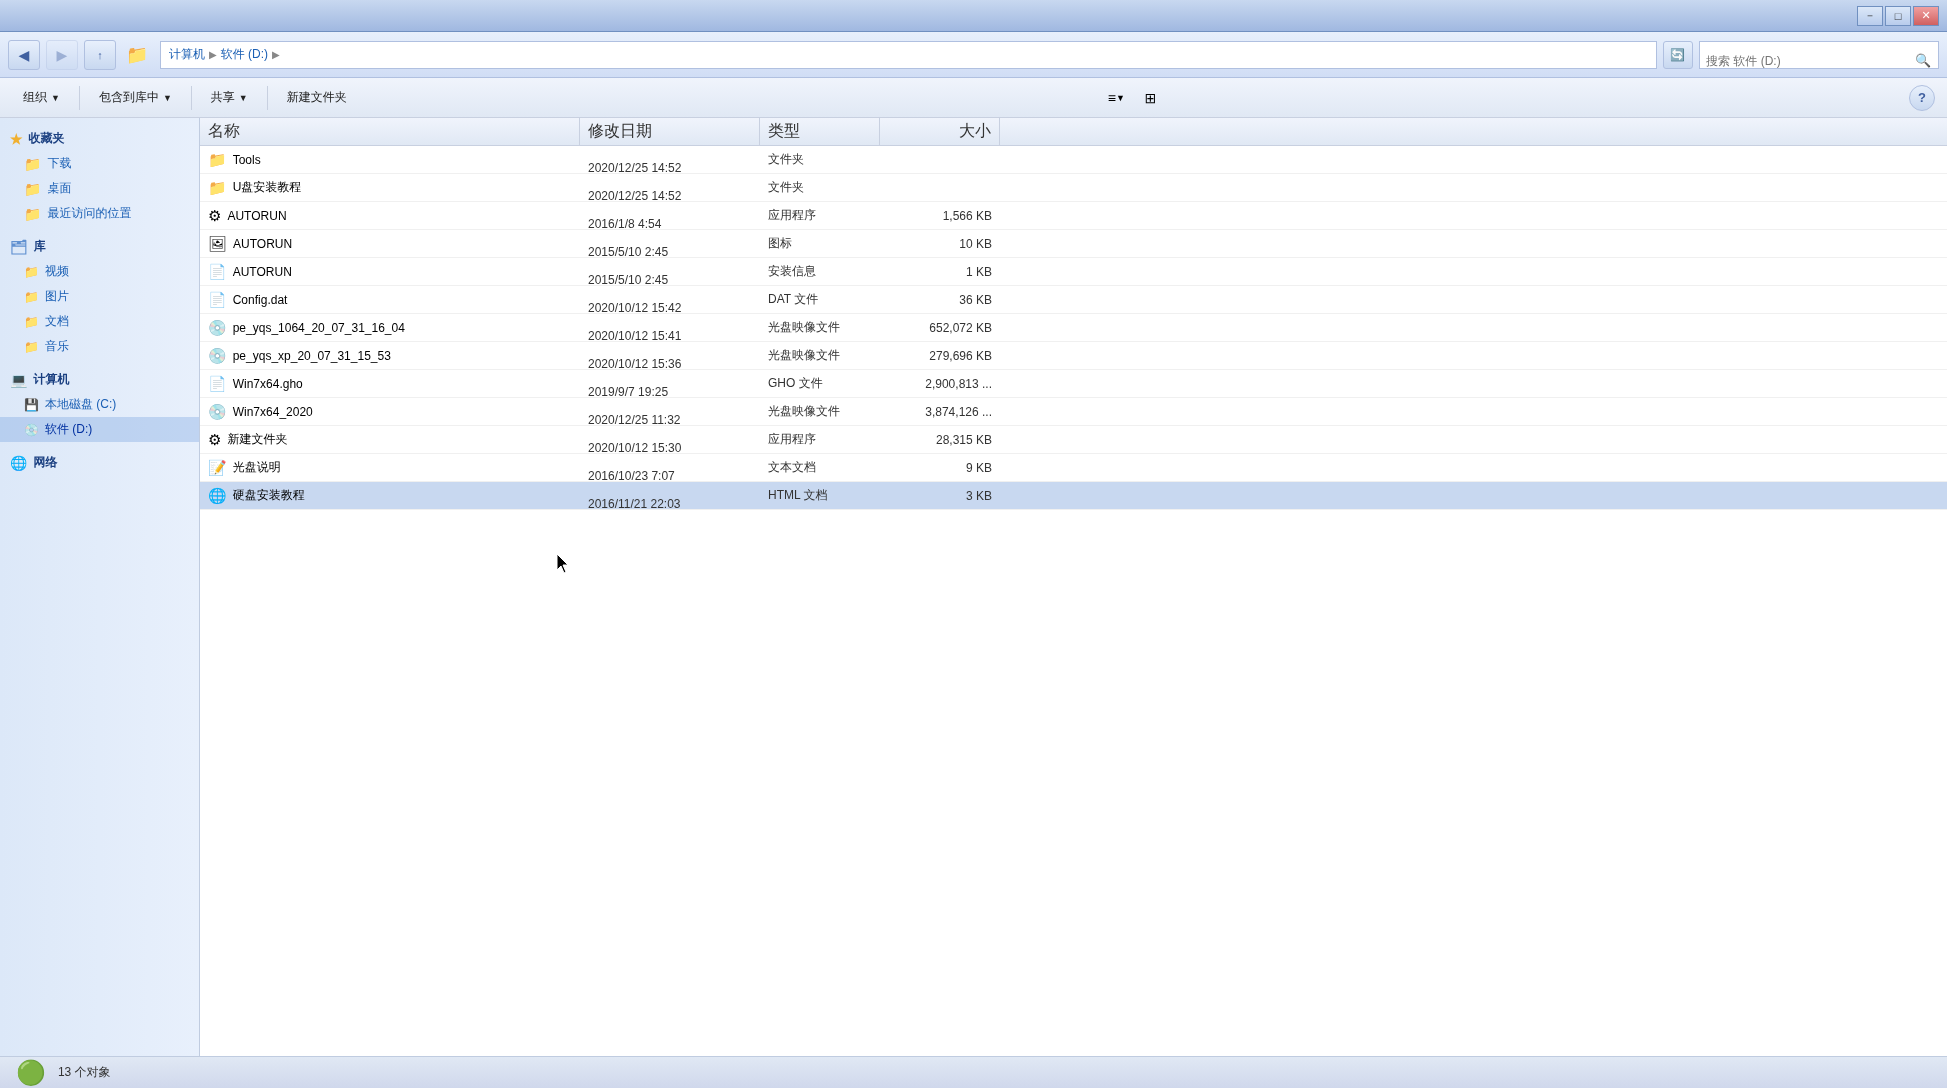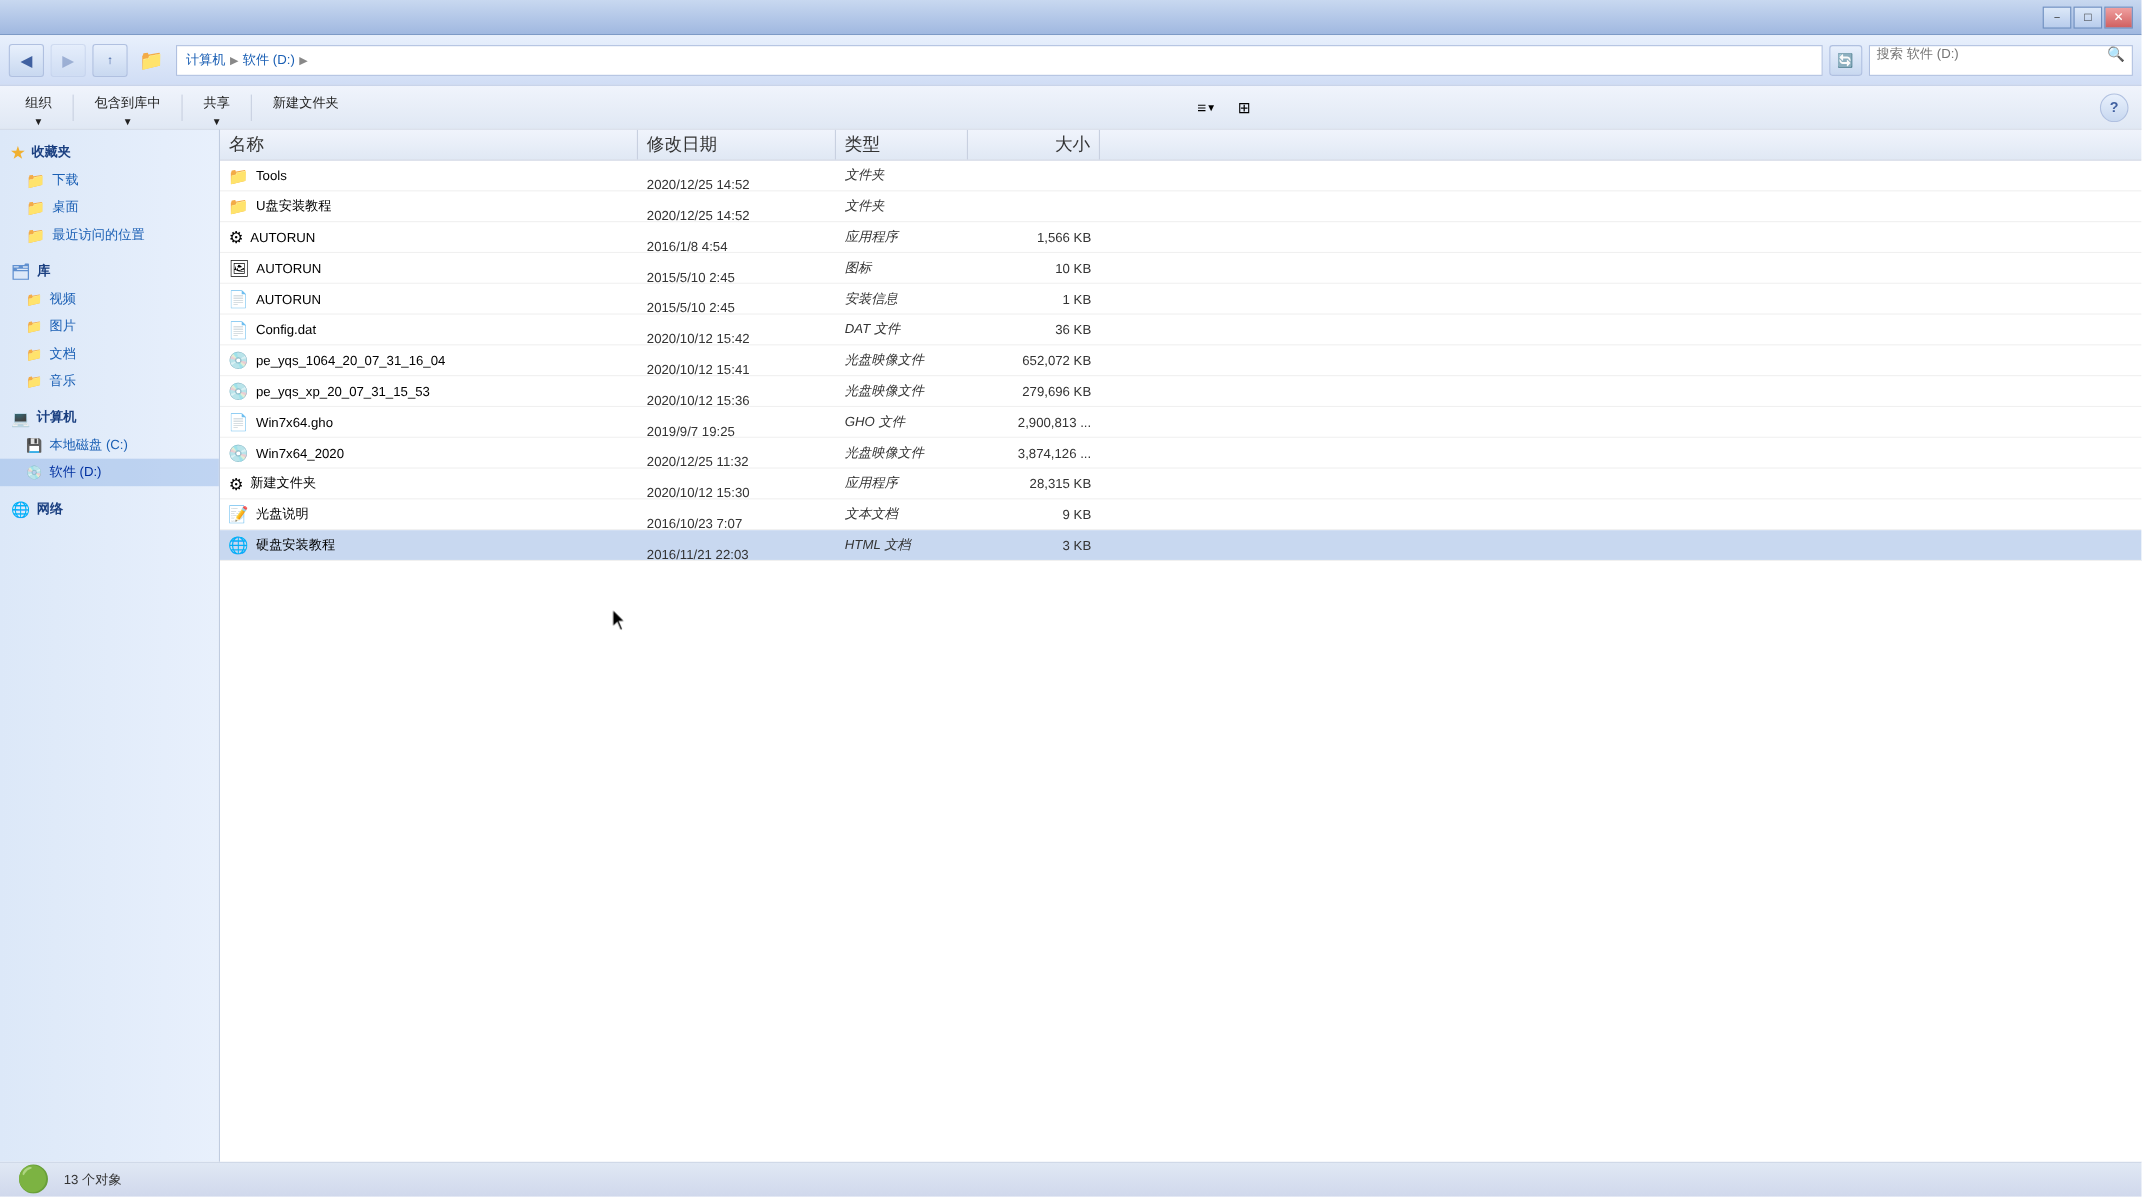--- a/index.html
+++ b/index.html
@@ -88,21 +88,21 @@
       justify-content: center;
       cursor: pointer;
       border-radius: 3px;
     }
     .search-box {
       width: 240px;
       height: 28px;
       border: 1px solid #b0c0e0;
       background: #fff;
       display: flex;
-      align-items: flex-start;
+      align-items: flex-end;
       padding: 0 6px;
       gap: 4px;
     }
     .search-input {
       flex: 1;
       border: none;
       outline: none;
       font-size: 12px;
       color: #888;
       background: transparent;
@@ -123,21 +123,20 @@
       padding: 0 10px;
       border: 1px solid transparent;
       background: transparent;
       cursor: pointer;
       border-radius: 3px;
       display: flex;
       align-items: center;
       gap: 4px;
       font-size: 12px;
       color: #222;
-      flex-direction: column;
     }
     .toolbar-separator {
       width: 1px;
       height: 24px;
       background: #c8d0e0;
       margin: 0 4px;
     }
     .view-btn {
       width: 30px;
       height: 28px;
@@ -258,21 +257,21 @@
       overflow: hidden;
       text-overflow: ellipsis;
       white-space: nowrap;
       display: flex;
       align-items: center;
       gap: 6px;
       height: 100%;
     }
     .cell-name { width: 380px; }
     .cell-date { width: 180px; color: #333; margin-top: 16px; }
-    .cell-type { width: 120px; color: #333; font-style: italic; }
+    .cell-type { width: 120px; color: #333; }
     .cell-size { width: 120px; text-align: right; justify-content: flex-end; color: #333; }
 
     
     .status-bar {
       height: 32px;
       background: linear-gradient(to bottom, #e0e8f4, #d0d8ec);
       border-top: 1px solid #c0cce0;
       display: flex;
       align-items: center;
       padding: 0 16px;

